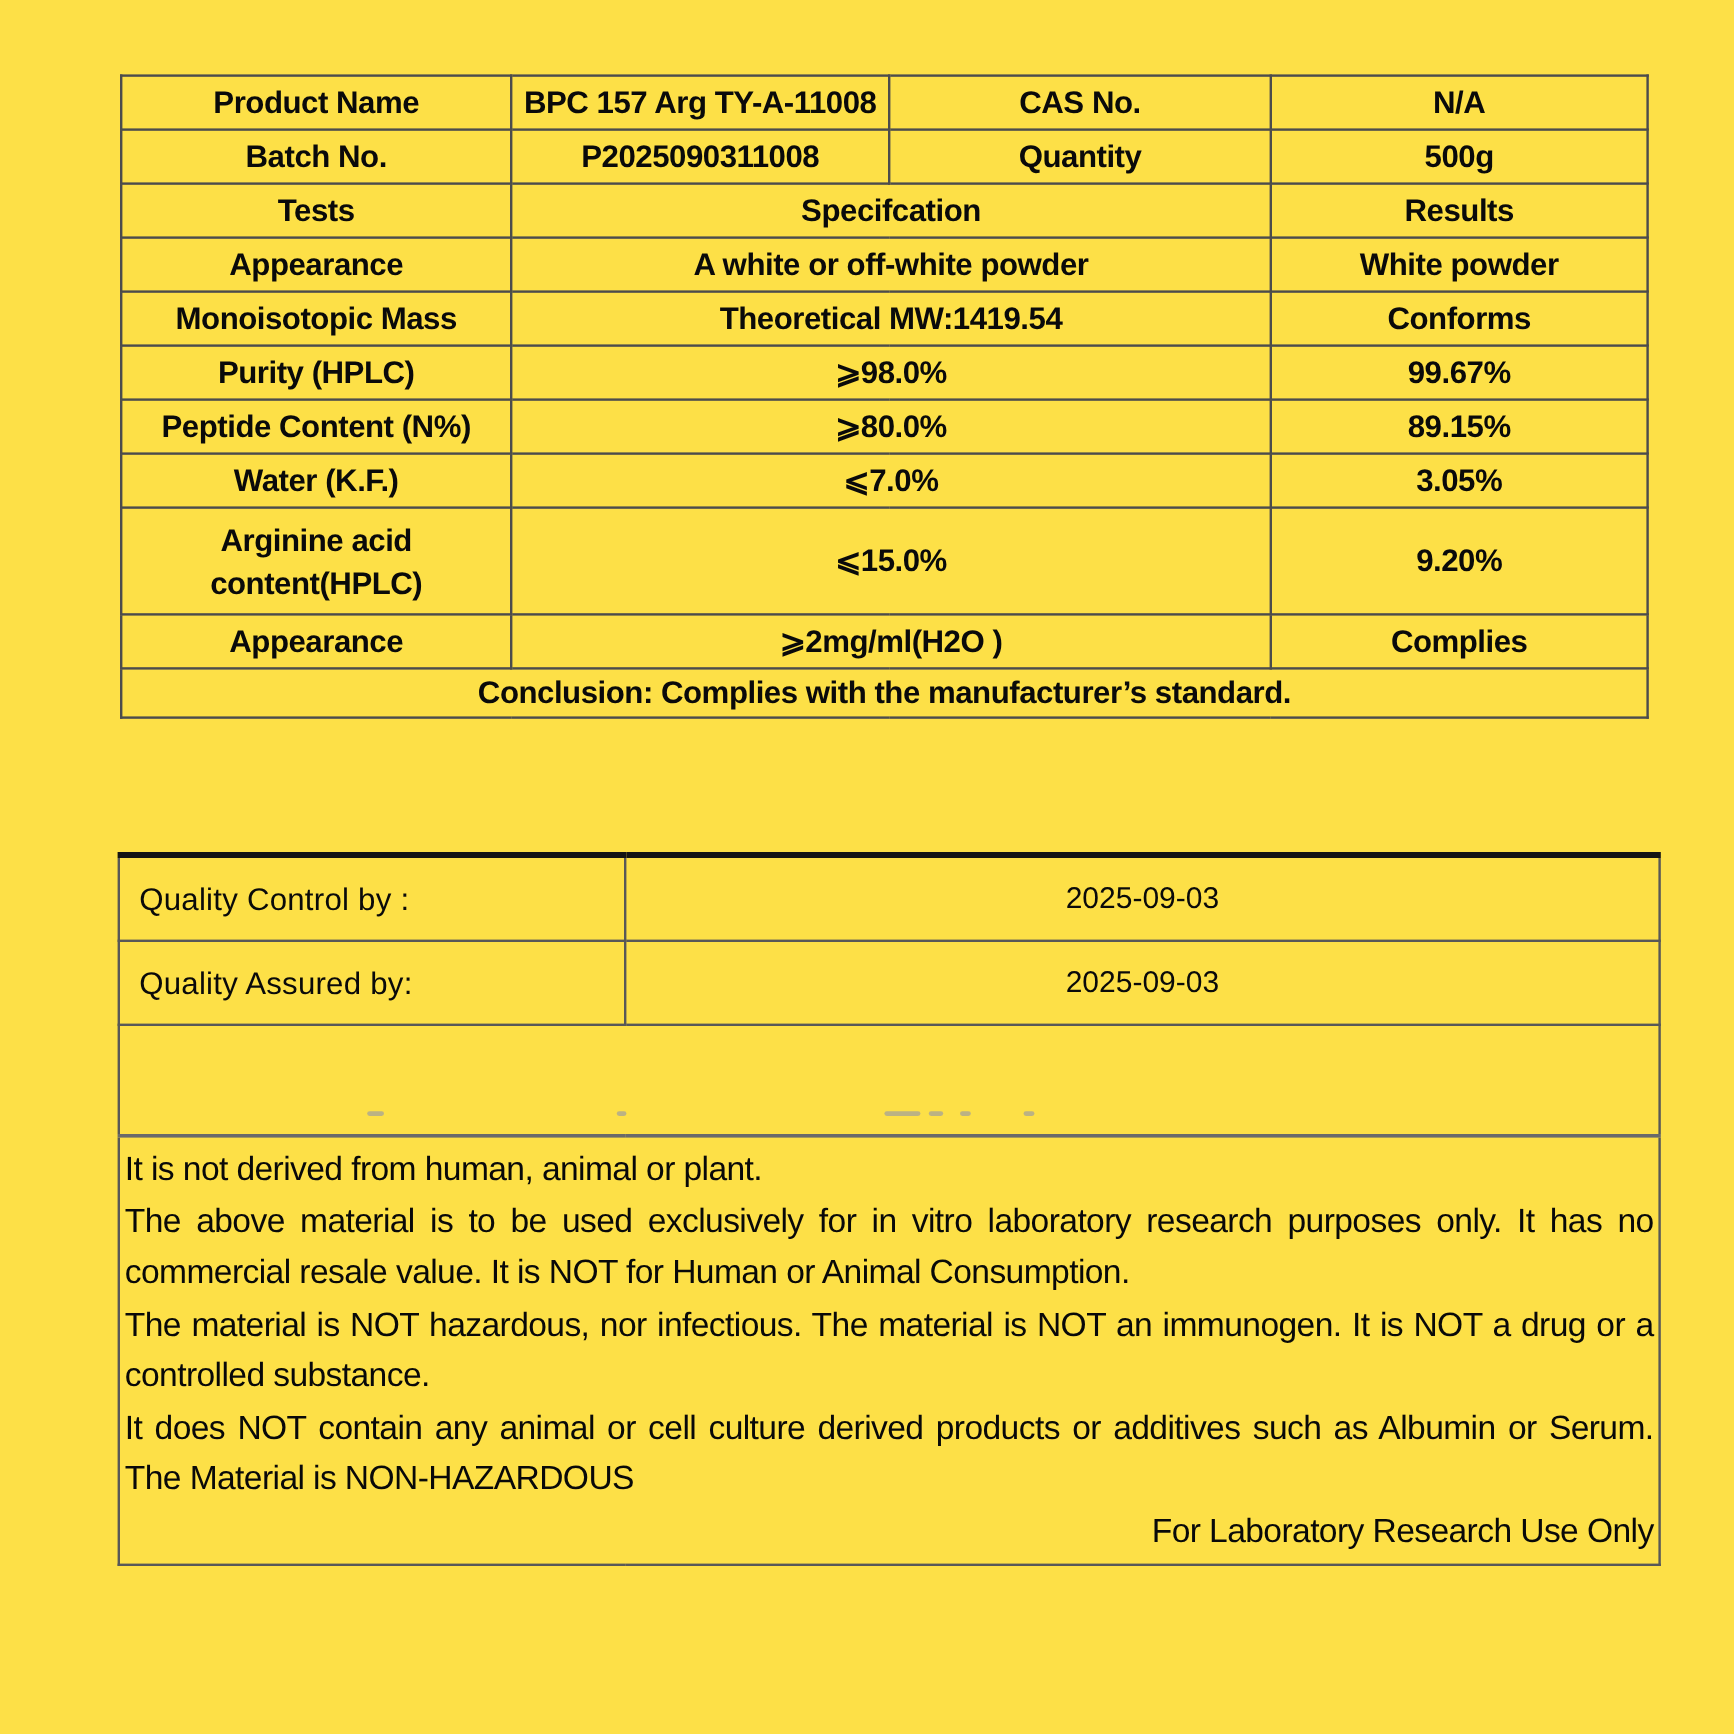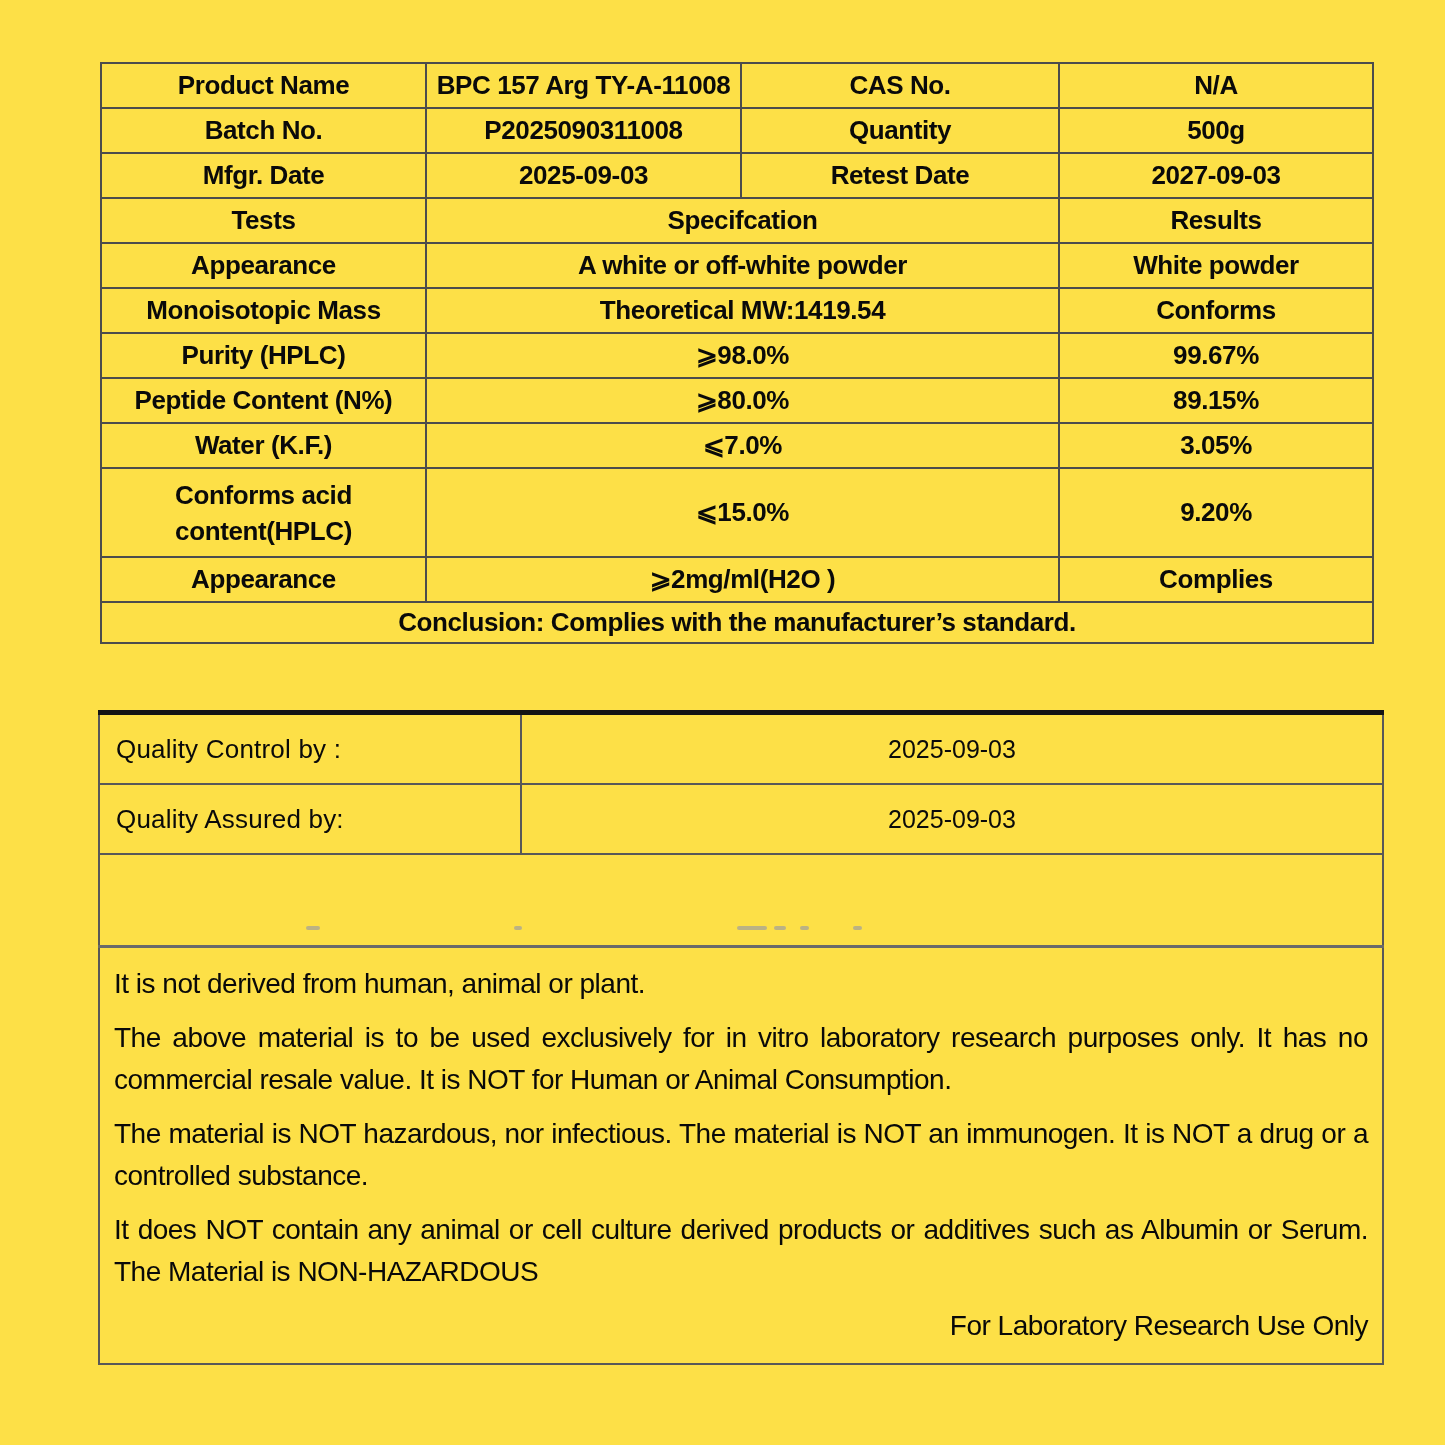--- a/index.html
+++ b/index.html
@@ -77,21 +77,21 @@
     padding: 3px 2px 4px 2px;
   }
   .notes {
     font-size: 28px;
     line-height: 42px;
     letter-spacing: -0.5px;
     font-stretch: condensed;
     color: #090909;
   }
   .notes p {
-    margin: 12px;
+    margin: 2px;
     text-align: justify;
     text-justify: inter-word;
   }
   .notes p.no-justify { text-align: right; }
 
   
   .ink-marks { position: absolute; left: 0; top: 0; width: 100%; height: 100%; pointer-events: none; }
   .ink-marks span {
     position: absolute;
     top: 926px;
@@ -119,26 +119,20 @@
         <td>BPC 157 Arg TY-A-11008</td>
         <td>CAS No.</td>
         <td>N/A</td>
       </tr>
       <tr class="r43">
         <td>Batch No.</td>
         <td>P2025090311008</td>
         <td>Quantity</td>
         <td>500g</td>
       </tr>
-      <tr class="r43">
-        <td>Mfgr. Date</td>
-        <td>2025-09-03</td>
-        <td>Retest Date</td>
-        <td>2027-09-03</td>
-      </tr>
 
       <tr class="r43">
         <td>Tests</td>
         <td colspan="2">Specifcation</td>
         <td>Results</td>
       </tr>
 
       <tr class="r43">
         <td>Appearance</td>
         <td colspan="2">A white or off-white powder</td>
@@ -159,21 +153,21 @@
         <td colspan="2">⩾80.0%</td>
         <td>89.15%</td>
       </tr>
       <tr class="r43">
         <td>Water (K.F.)</td>
         <td colspan="2">⩽7.0%</td>
         <td>3.05%</td>
       </tr>
       <tr class="r87">
         <td class="two-line">
-          <div>Conforms acid</div>
+          <div>Arginine acid</div>
           <div>content(HPLC)</div>
         </td>
         <td colspan="2">⩽15.0%</td>
         <td>9.20%</td>
       </tr>
       <tr class="r43">
         <td>Appearance</td>
         <td colspan="2">⩾2mg/ml(H2O )</td>
         <td>Complies</td>
       </tr>

